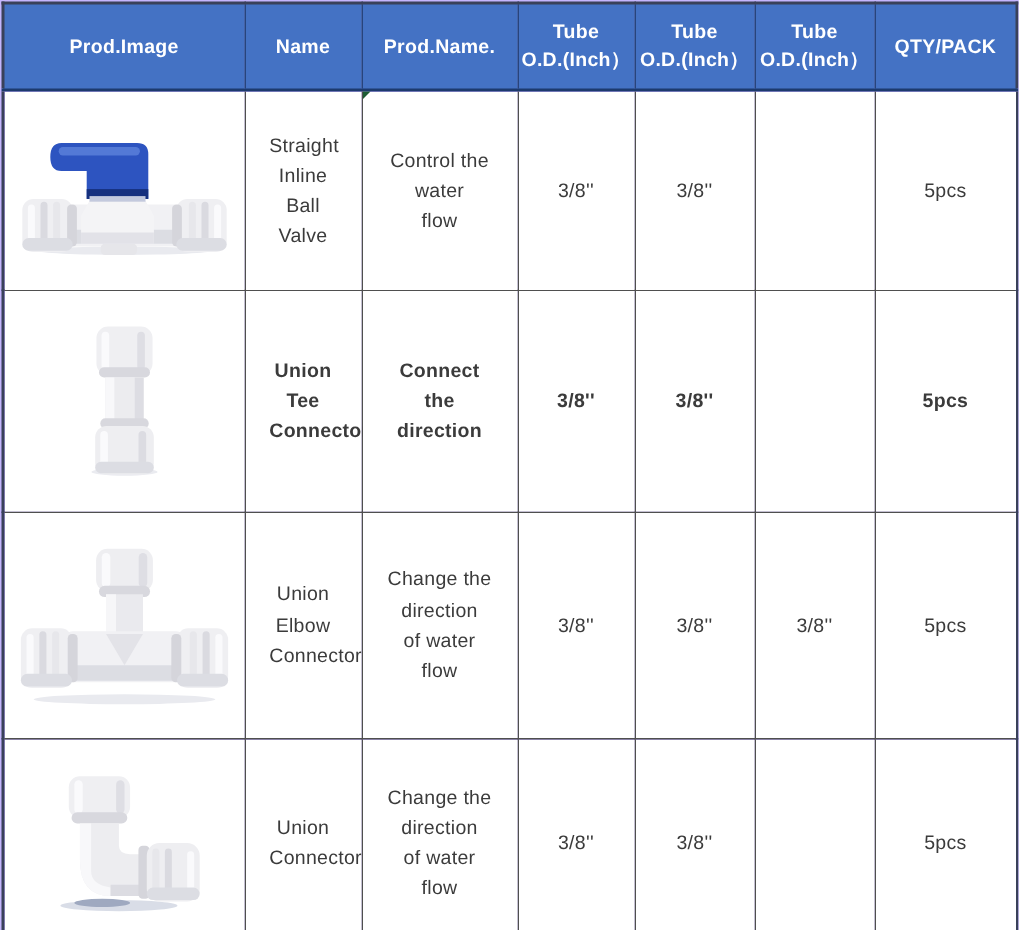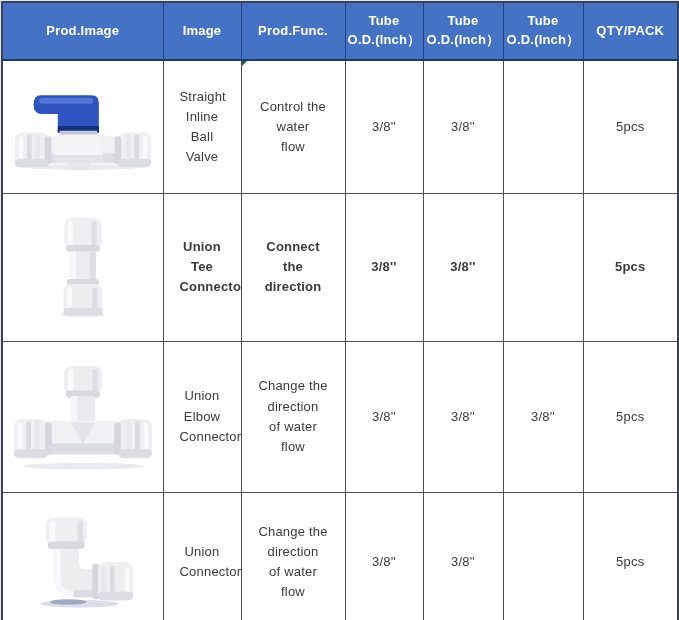--- a/index.html
+++ b/index.html
@@ -4,21 +4,21 @@
 <style>
   * { margin: 0; padding: 0; box-sizing: border-box; }
   body {
     font-family: "Liberation Sans", sans-serif;
     background: #ffffff;
   }
   .canvas {
     position: relative;
     width: 679px;
     height: 620px;
-    background: #e5e5e5;
+    background: #c4b5fd;
     overflow: hidden;
   }
   table.spec-table {
     position: absolute;
     left: 1px;
     top: 1px;
     width: 676px;
     border-collapse: collapse;
     table-layout: fixed;
     border: 2px solid #39415a;
@@ -75,22 +75,22 @@
       <col style="width:78px">
       <col style="width:104px">
       <col style="width:78px">
       <col style="width:80px">
       <col style="width:80px">
       <col style="width:95px">
     </colgroup>
     <thead>
       <tr class="hrow">
         <th>Prod.Image</th>
-        <th>Image</th>
-        <th>Prod.Func.</th>
+        <th>Name</th>
+        <th>Prod.Name.</th>
         <th>Tube
 O.D.(Inch）</th>
         <th>Tube
 O.D.(Inch）</th>
         <th>Tube
 O.D.(Inch）</th>
         <th>QTY/PACK</th>
       </tr>
     </thead>
     <tbody>

